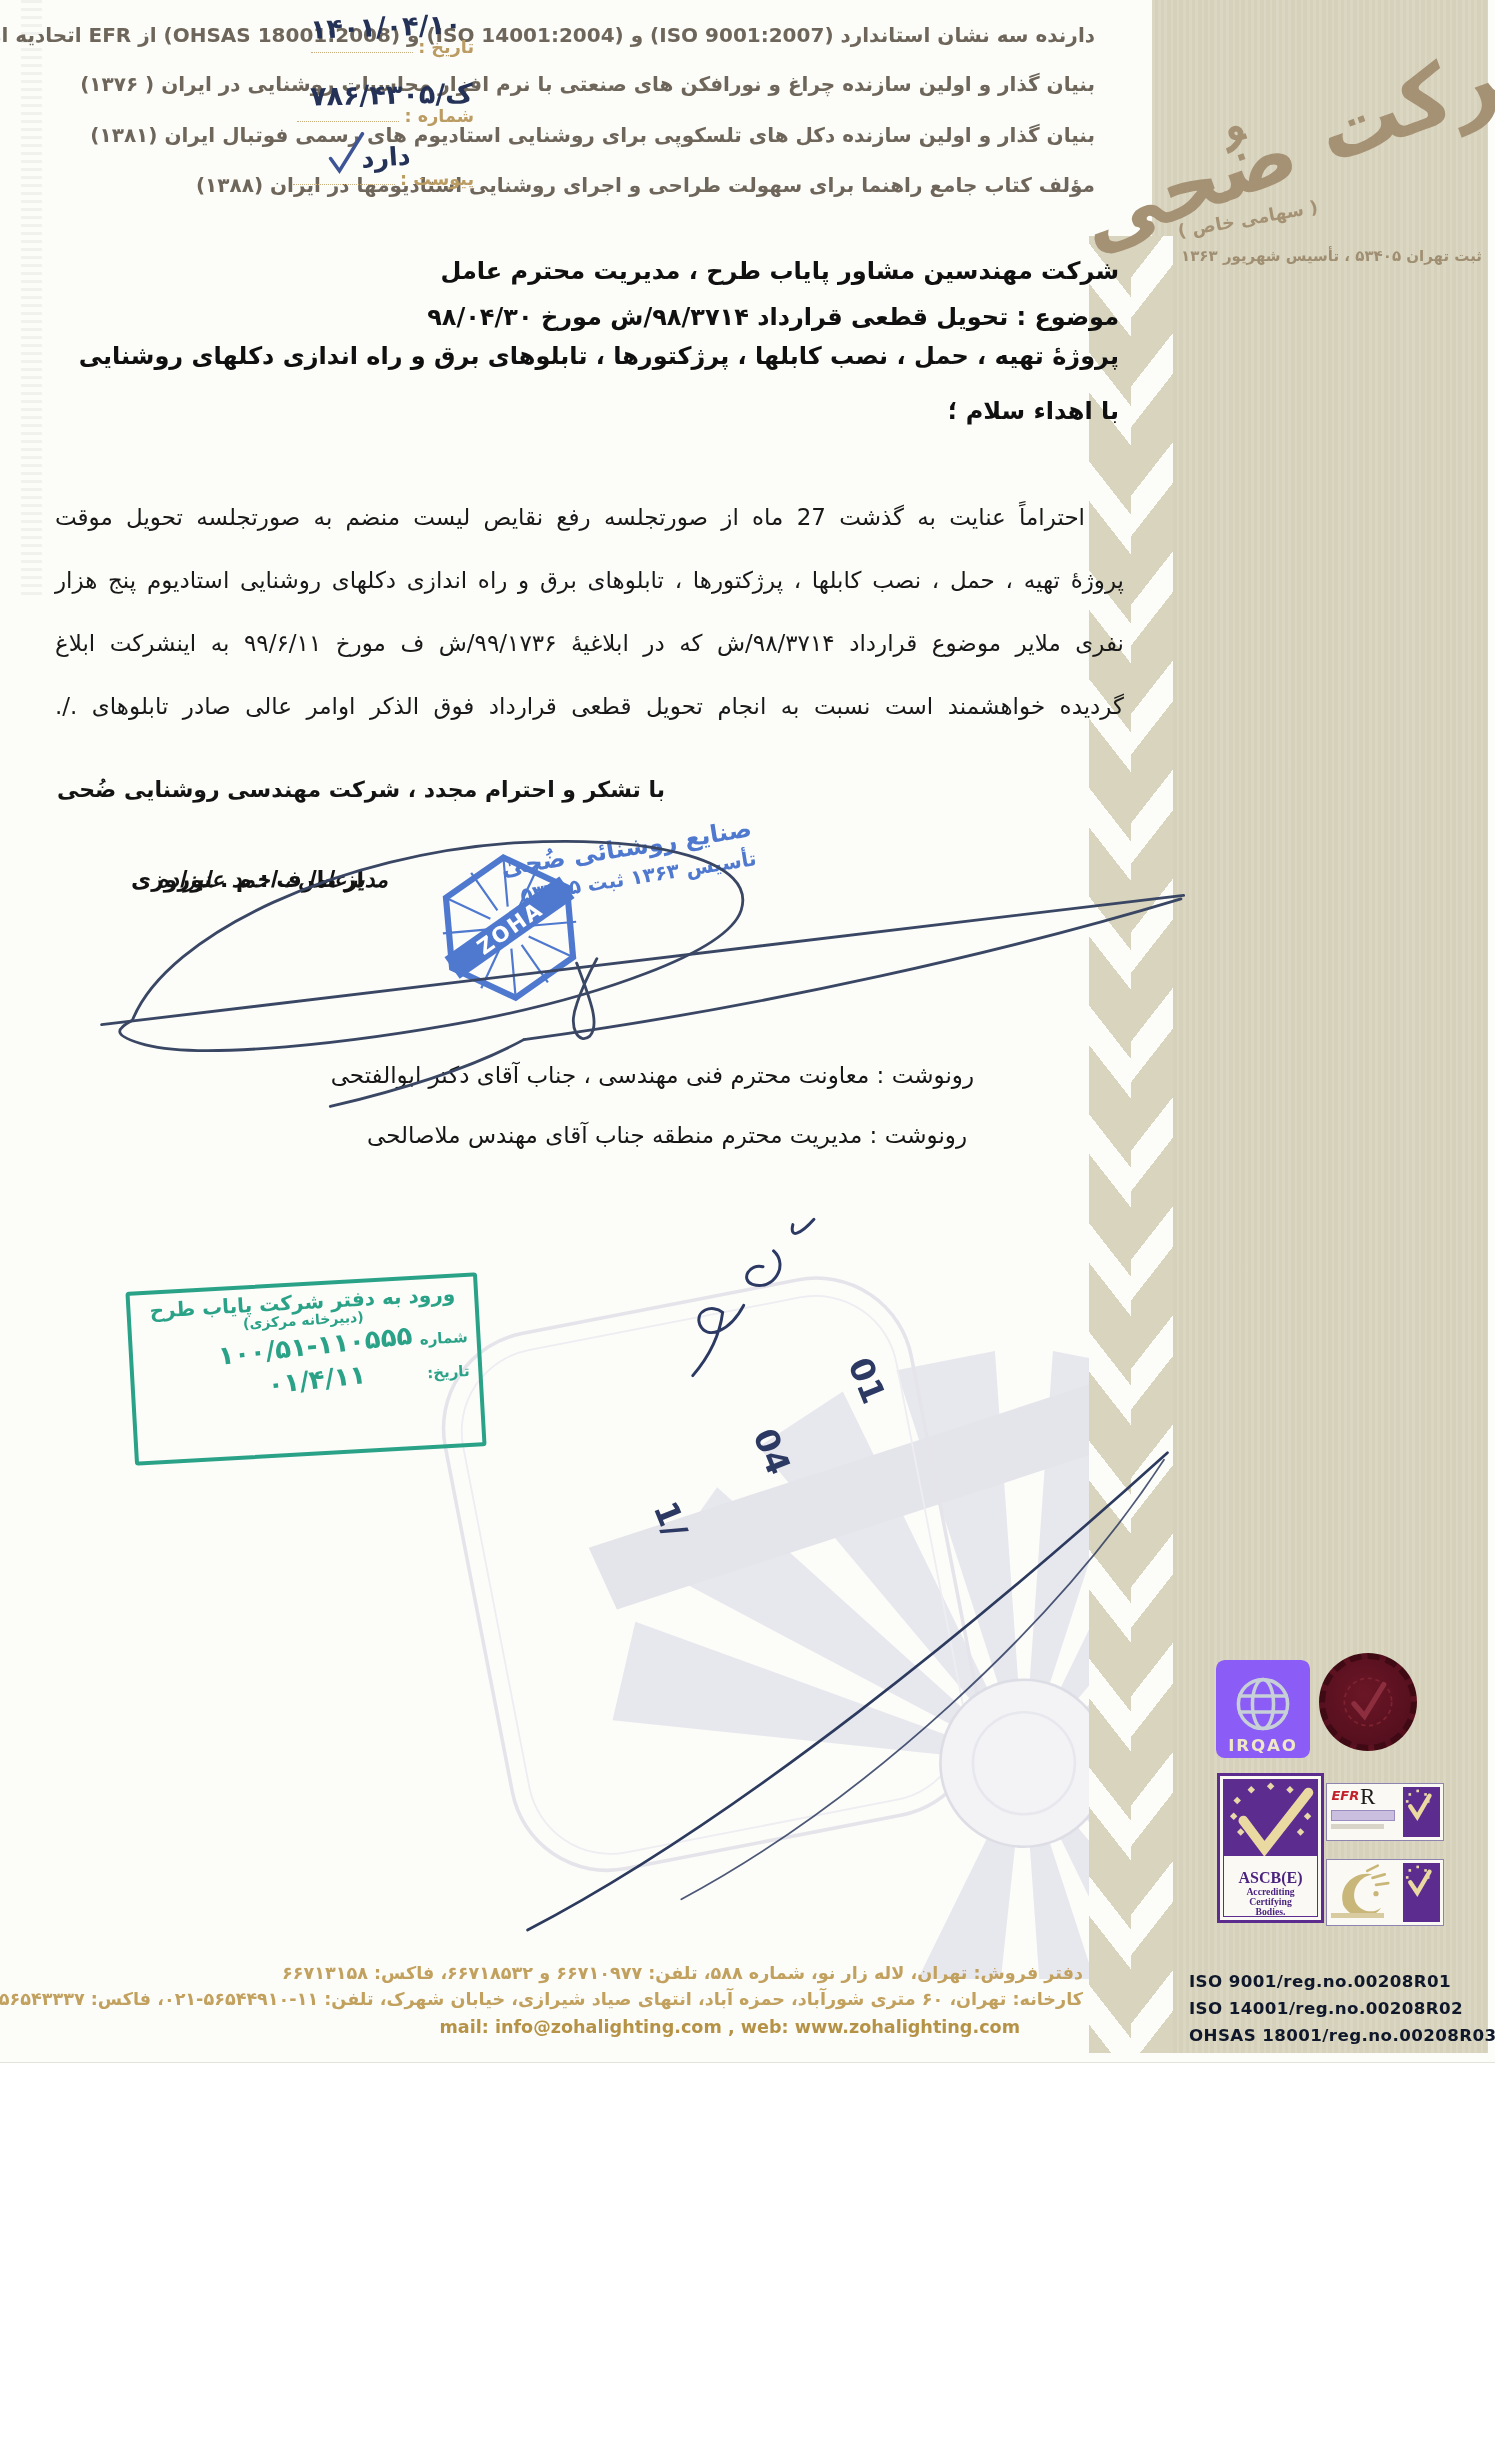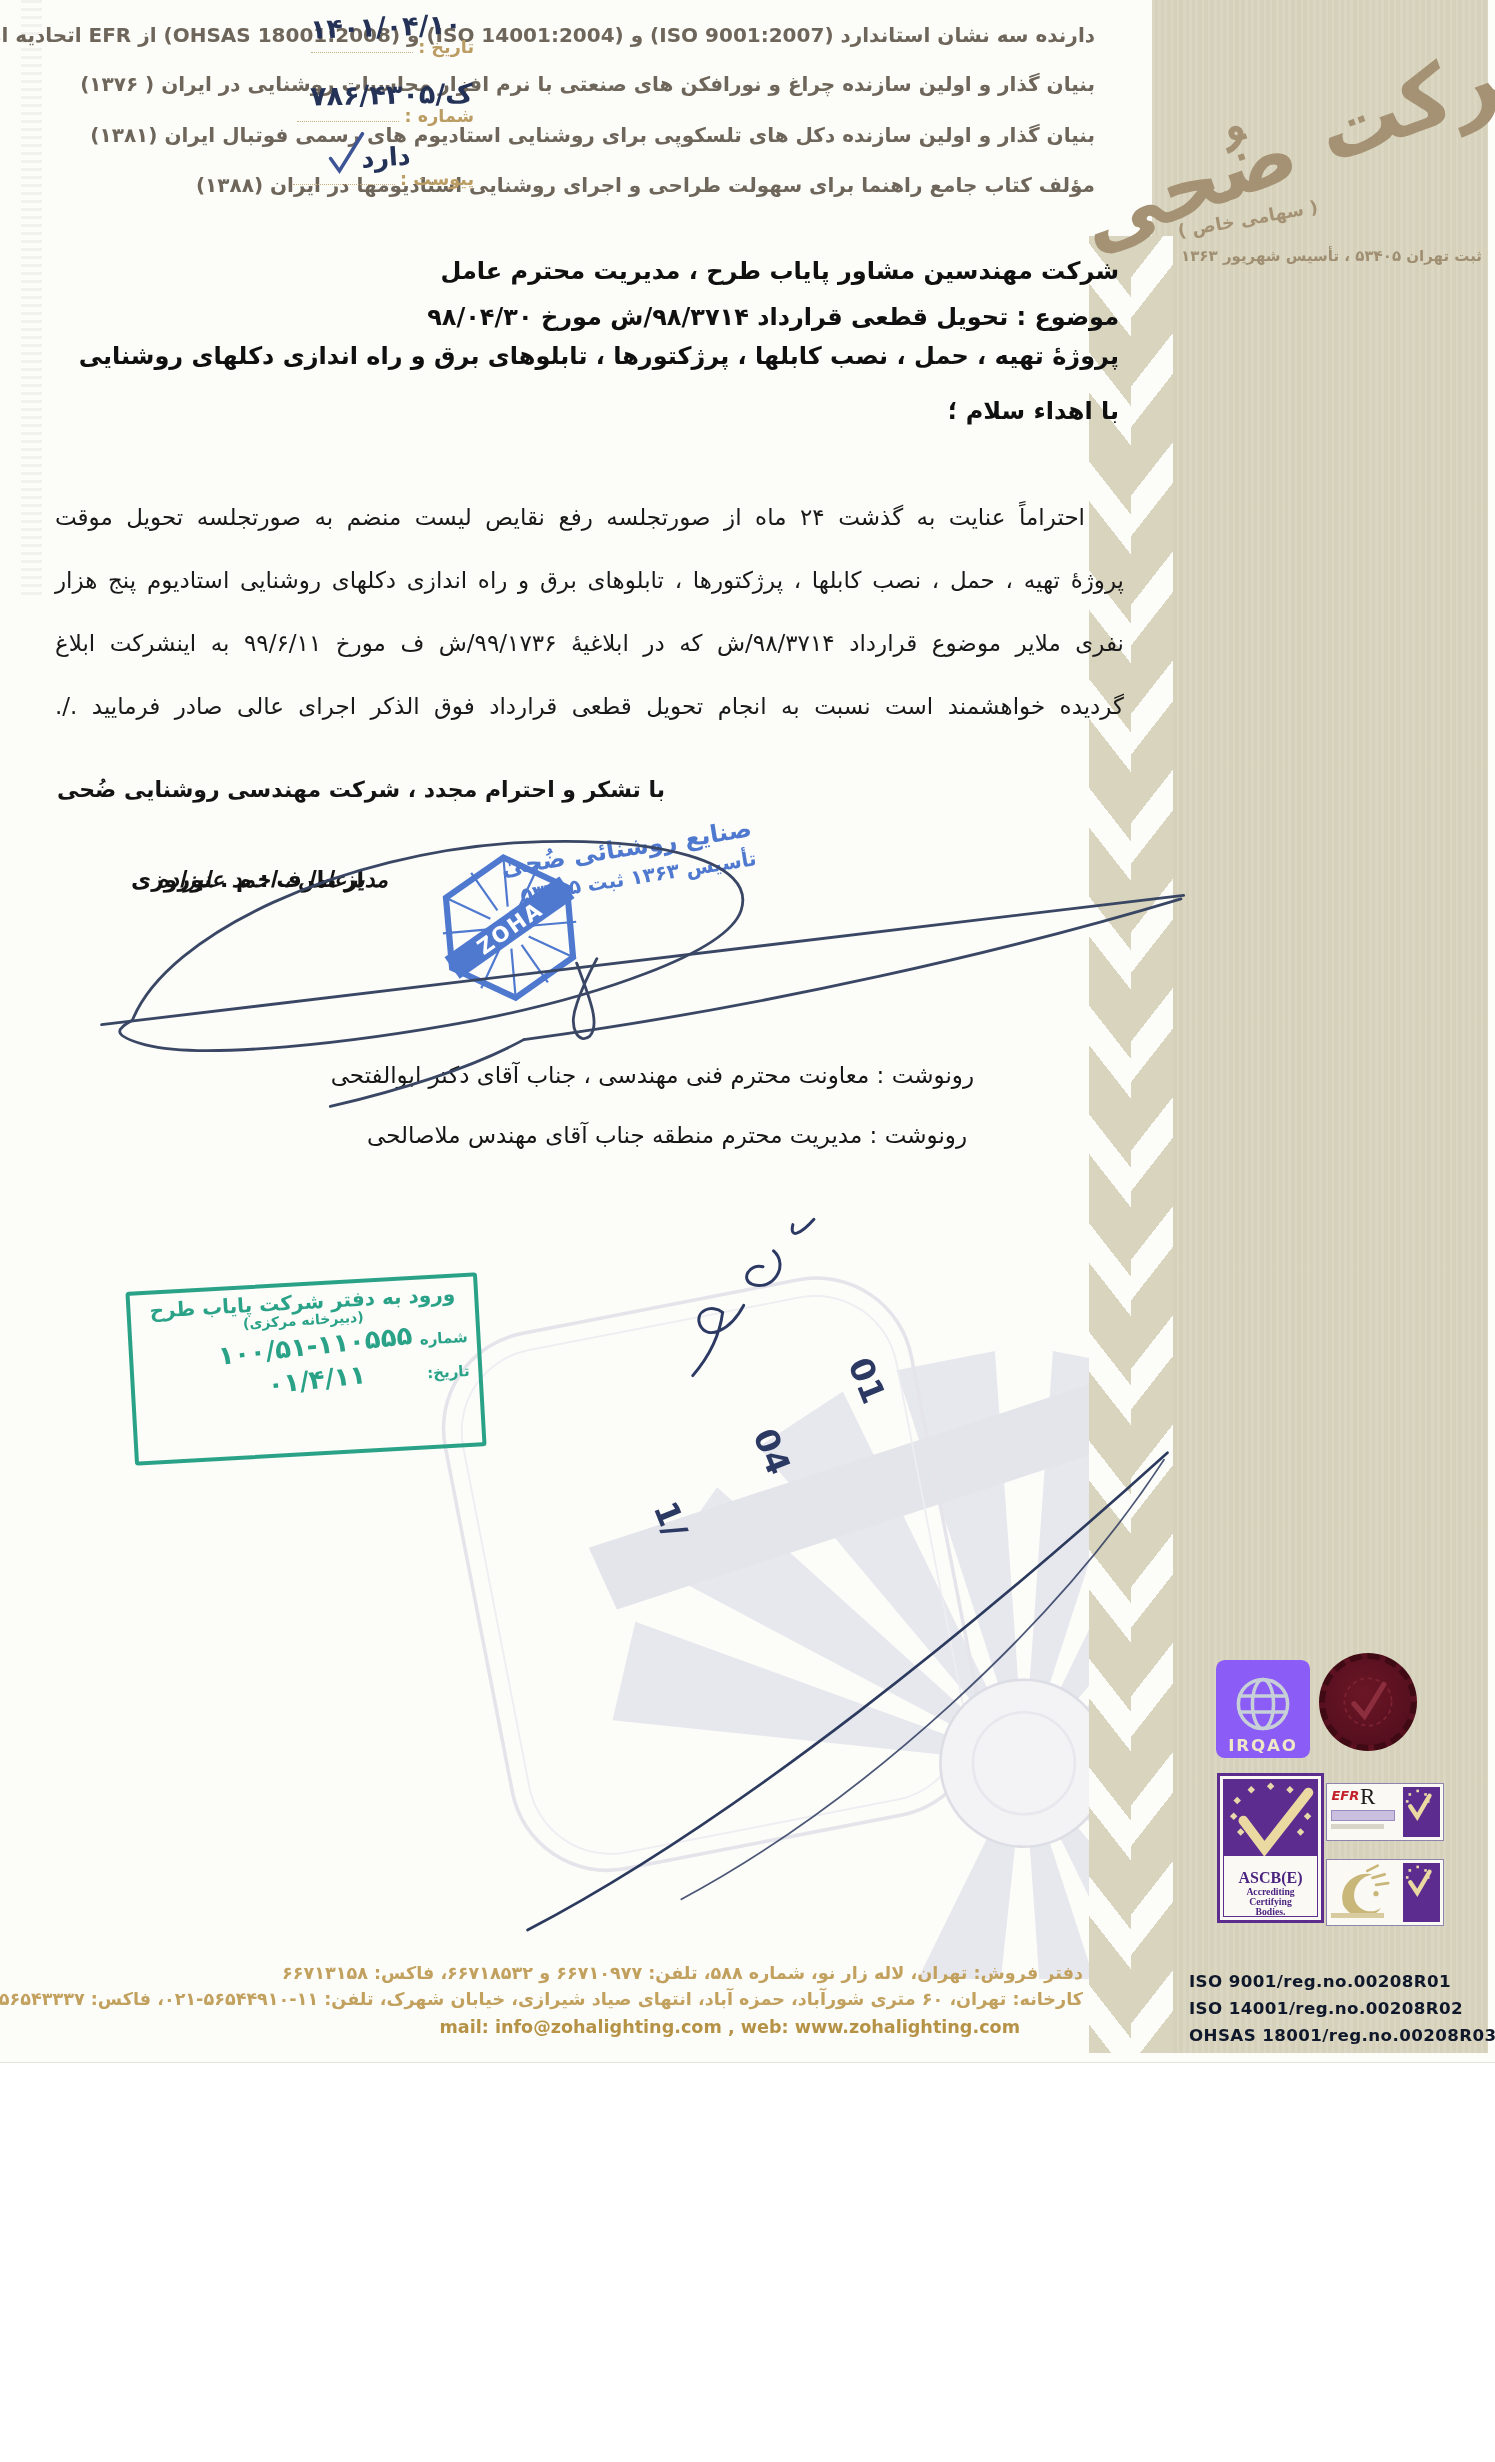--- a/index.html
+++ b/index.html
@@ -165,24 +165,24 @@
     <svg class="abs" style="left:327px; top:132px; z-index:3;" width="39" height="46" viewBox="0 0 44 52">
       <path d="M4,30 L14,44 L40,2" fill="none" stroke="#3d5496" stroke-width="4" stroke-linecap="round"></path>
     </svg>
 
     <div class="addr" style="top:257px;">شرکت مهندسین مشاور پایاب طرح ، مدیریت محترم عامل</div>
     <div class="addr" style="top:303px;">موضوع : تحویل قطعی قرارداد ۹۸/۳۷۱۴/ش مورخ ۹۸/۰۴/۳۰</div>
     <div class="addr" style="top:342px;">پروژهٔ تهیه ، حمل ، نصب کابلها ، پرژکتورها ، تابلوهای برق و راه اندازی دکلهای روشنایی</div>
     <div class="addr" style="top:397px;">با اهداء سلام ؛</div>
 
     <div class="abs" style="left:55px; top:489px; width:1069px; z-index:2;">
-      <div class="bline" style="padding-right:39px;">احتراماً عنایت به گذشت ۲۴ ماه از صورتجلسه رفع نقایص لیست منضم به صورتجلسه تحویل موقت</div>
+      <div class="bline" style="padding-right:39px;">احتراماً عنایت به گذشت 27 ماه از صورتجلسه رفع نقایص لیست منضم به صورتجلسه تحویل موقت</div>
       <div class="bline">پروژهٔ تهیه ، حمل ، نصب کابلها ، پرژکتورها ، تابلوهای برق و راه اندازی دکلهای روشنایی استادیوم پنج هزار</div>
       <div class="bline">نفری ملایر موضوع قرارداد ۹۸/۳۷۱۴/ش که در ابلاغیهٔ ۹۹/۱۷۳۶/ش ف مورخ ۹۹/۶/۱۱ به اینشرکت ابلاغ</div>
-      <div class="bline">گردیده خواهشمند است نسبت به انجام تحویل قطعی قرارداد فوق الذکر اجرای عالی صادر فرمایید ./.</div>
+      <div class="bline">گردیده خواهشمند است نسبت به انجام تحویل قطعی قرارداد فوق الذکر اوامر عالی صادر تابلوهای ./.</div>
     </div>
 
     <div class="cline" style="right:830px;  top:777px;">با تشکر و احترام مجدد ، شرکت مهندسی روشنایی ضُحی</div>
     <div class="cline" style="right:1107px; top:867px;font-style:italic;">مدیرعامل ، احمد علیزاده</div>
     <div class="cline" style="right:1131px; top:867px;">از طرف : م . نوروزی</div>
 
     <svg class="abs" style="left:433px; top:851px; z-index:4; transform:rotate(-5deg);" width="154" height="154" viewBox="0 0 175 175">
       <polygon points="87,7 156,47 156,127 87,167 18,127 18,47" fill="none" stroke="#4f79cf" stroke-width="7"></polygon>
       <path d="M111,87L163,87M107.8,99L152.8,125M99,107.8L125,152.8M87,111L87,163M75,107.8L49,152.8M66.2,99L21.2,125M63,87L11,87M66.2,75L21.2,49M75,66.2L49,21.2M87,63L87,11M99,66.2L125,21.2M107.8,75L152.8,49" stroke="#4f79cf" stroke-width="2.5"></path>
       <line x1="18" y1="127" x2="156" y2="47" stroke="#4f79cf" stroke-width="30"></line>

